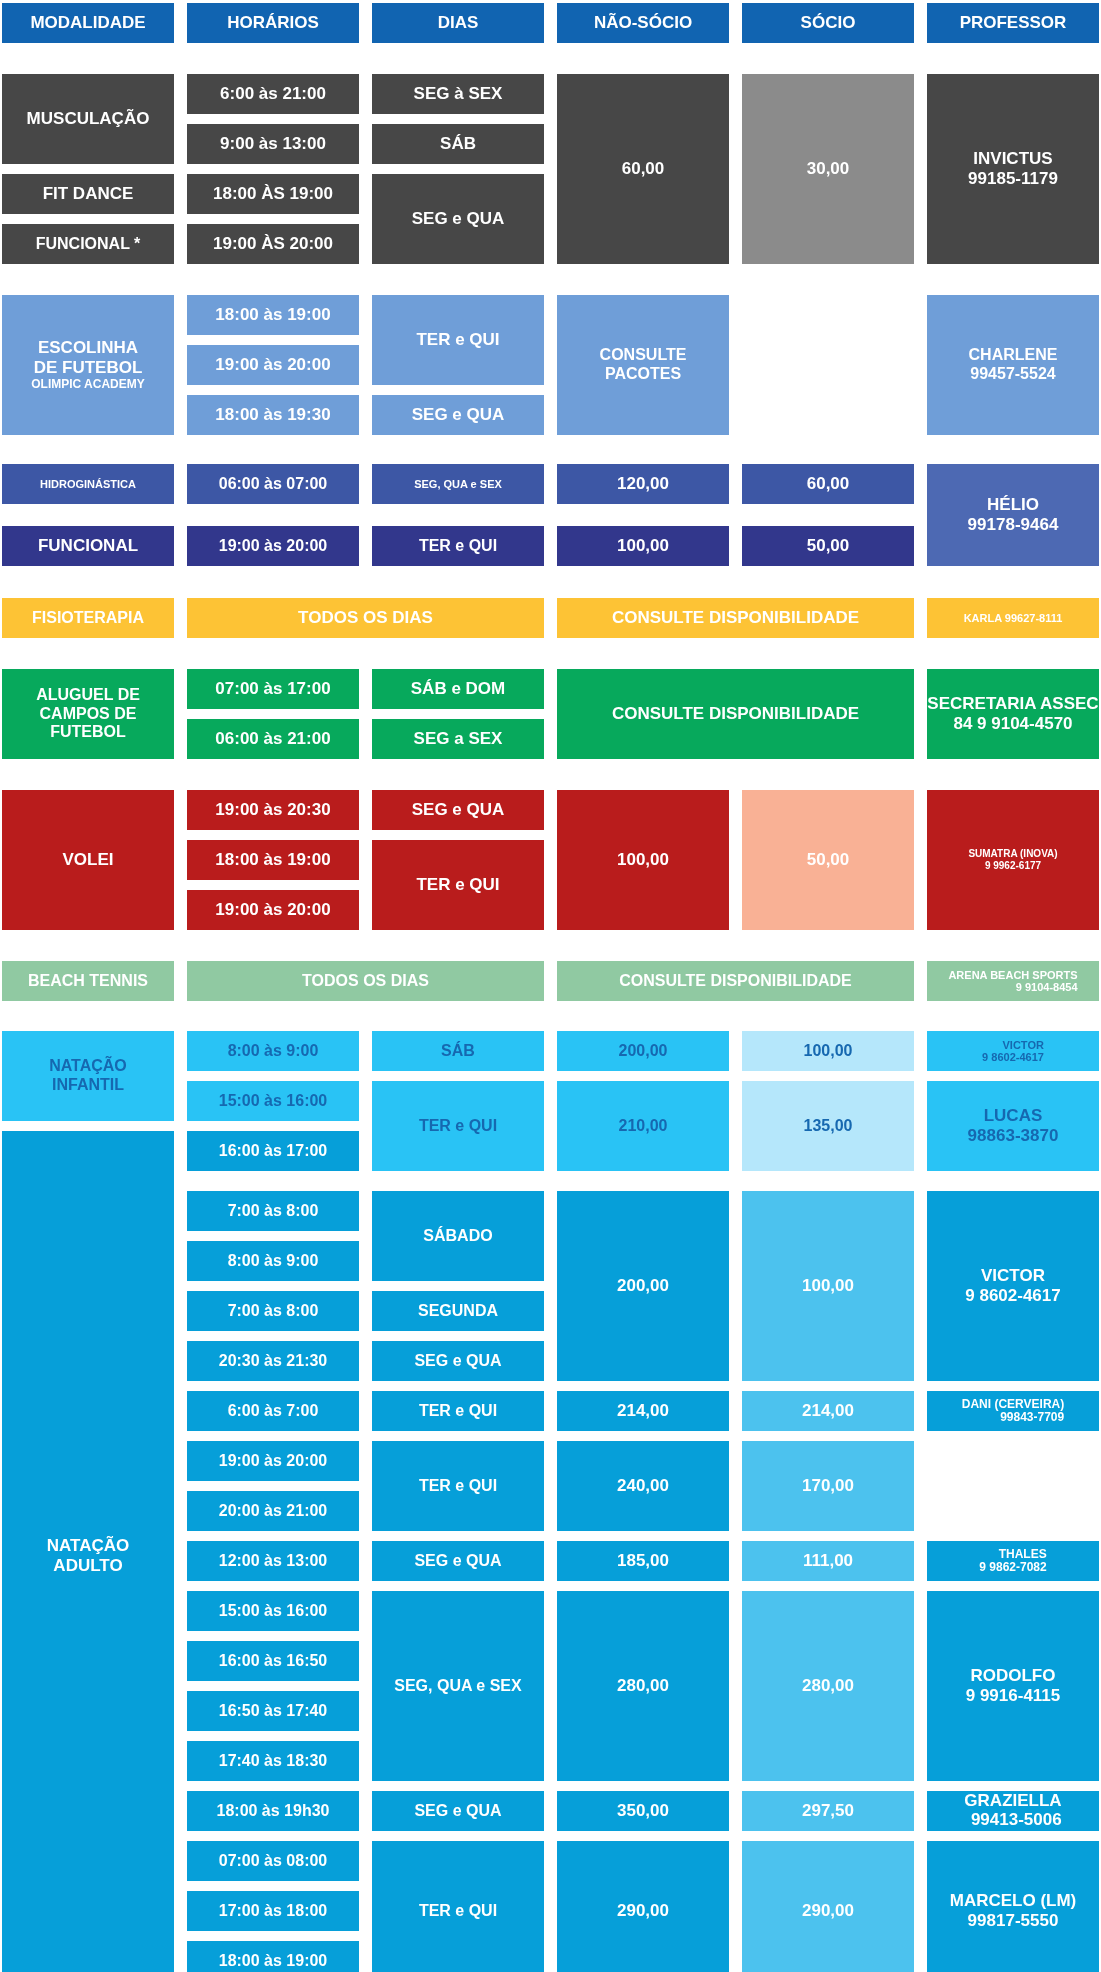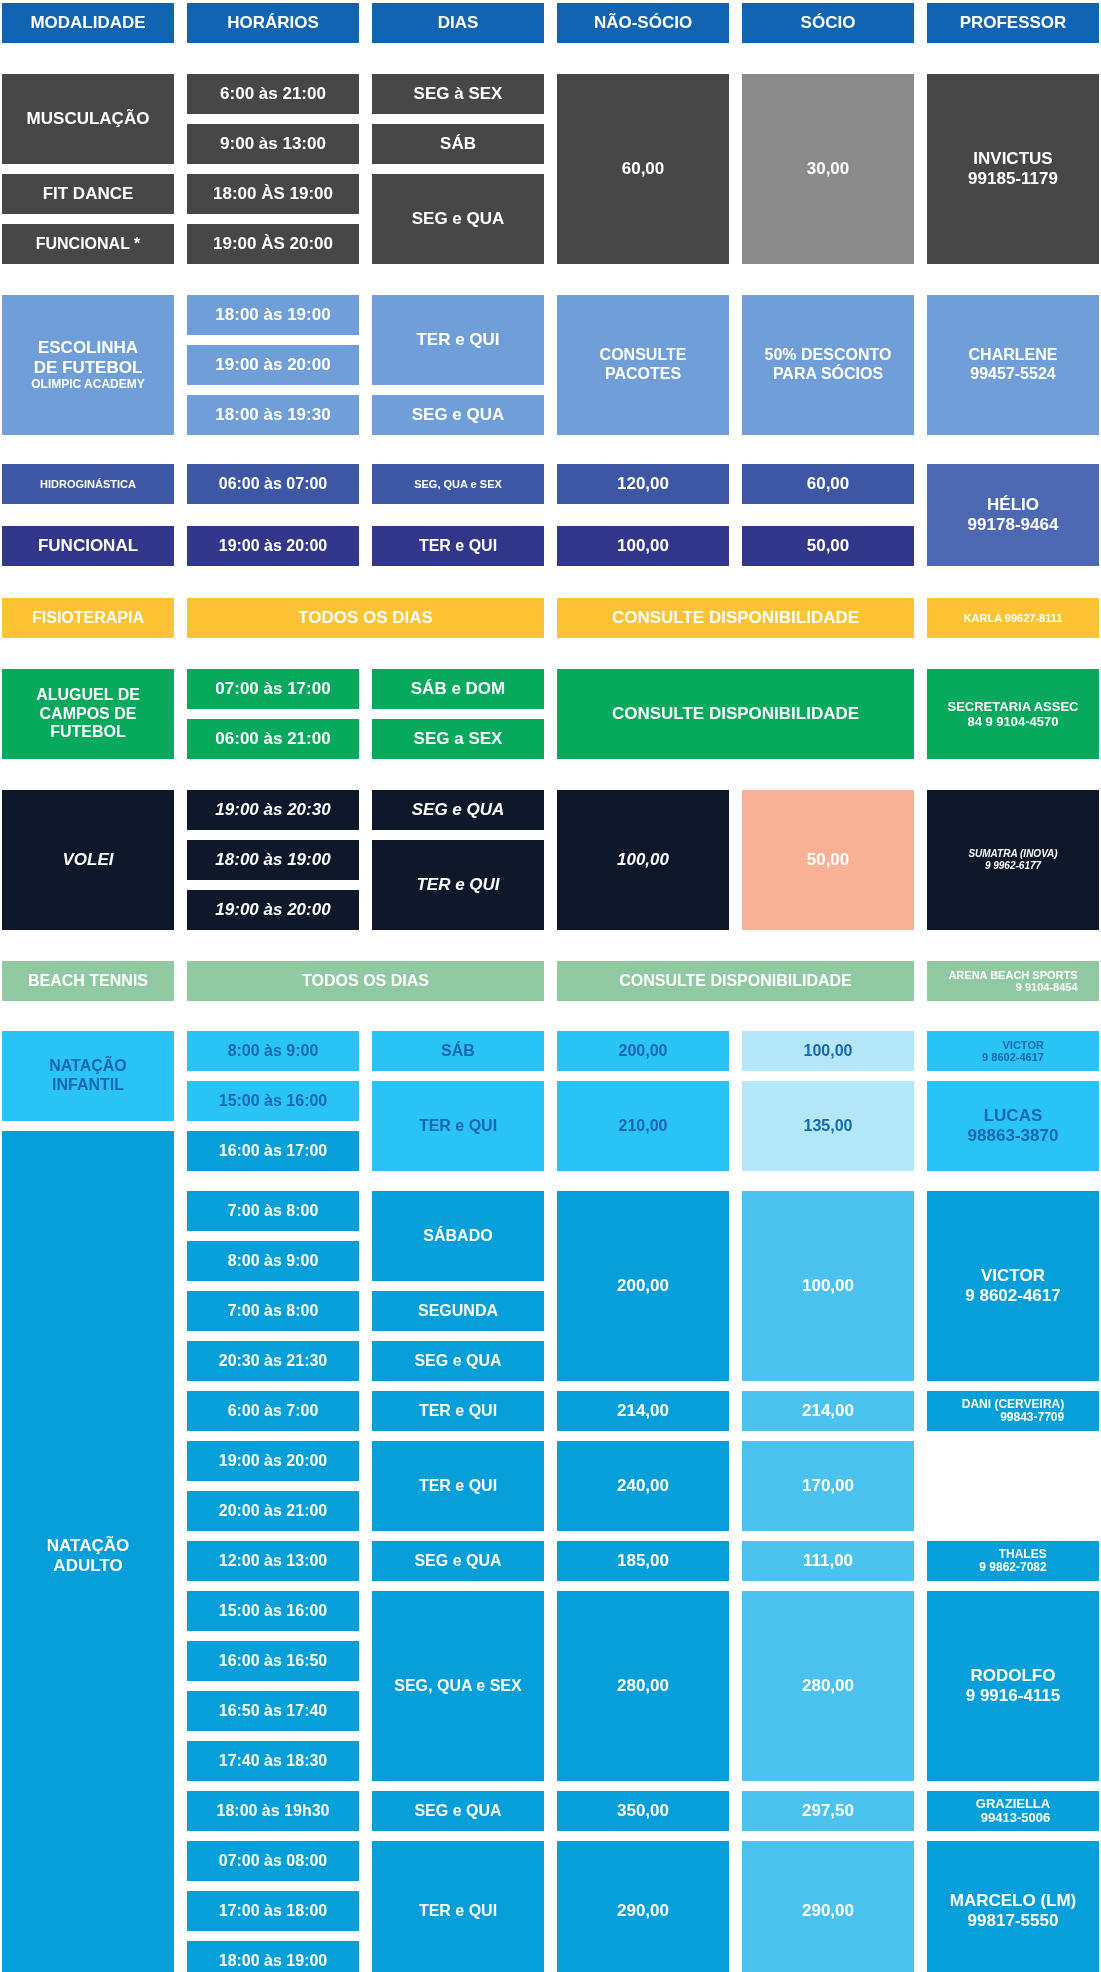--- a/index.html
+++ b/index.html
@@ -44,31 +44,31 @@
   }
   .hdr{background:#1164b1;}
   .dark{background:#474747;}
   .gray{background:#8b8b8b;}
   .corn{background:#6f9ed8;}
   .steel{background:#3d57a5;}
   .indigo{background:#32378c;}
   .helio{background:#4d69b3;}
   .yellow{background:#fdc335;}
   .green{background:#07a95c;}
-  .salmon{background:#0f172a;font-style:italic;}
+  .salmon{background:#b91c1c;}
   .salmonl{background:#f9b195;}
   .beach{background:#90c9a2;}
   .cyan{background:#29c3f5;color:#1668b0;}
   .cyanp{background:#b5e7fb;color:#1668b0;}
   .adult{background:#069fd9;color:#ffffff;}
   .adultl{background:#4cc2ee;color:#ffffff;}
   .f16{font-size:16px;}
   .f15{font-size:11px;}
   .f14{font-size:10px;}
-  .f13{font-size:13px;}
+  .f13{font-size:17px;}
   .f12{font-size:12px;}
   .f11{font-size:11px;}
   .tight{line-height:1.1;text-align:right;}
   .sub{font-size:12px;line-height:1.15;display:block;}
 </style>
 </head>
 <body>
 
 <div id="grid">
 
@@ -96,22 +96,20 @@
 
   <div class="c corn" style="grid-area:11/1/16/2"><span style="white-space:pre-line">ESCOLINHA
 DE FUTEBOL</span><span class="sub">OLIMPIC ACADEMY</span></div>
   <div class="c corn" style="grid-area:11/2/12/3">18:00 às 19:00</div>
   <div class="c corn" style="grid-area:13/2/14/3">19:00 às 20:00</div>
   <div class="c corn" style="grid-area:15/2/16/3">18:00 às 19:30</div>
   <div class="c corn" style="grid-area:11/3/14/4">TER e QUI</div>
   <div class="c corn" style="grid-area:15/3/16/4">SEG e QUA</div>
   <div class="c corn f16" style="grid-area:11/4/16/5">CONSULTE
 PACOTES</div>
-  <div class="c corn f16" style="grid-area:11/5/16/6">50% DESCONTO
-PARA SÓCIOS</div>
   <div class="c corn f16" style="grid-area:11/6/16/7">CHARLENE
 99457-5524</div>
 
   <div class="c steel f15" style="grid-area:17/1/18/2">HIDROGINÁSTICA</div>
   <div class="c indigo" style="grid-area:19/1/20/2">FUNCIONAL</div>
   <div class="c steel f16" style="grid-area:17/2/18/3">06:00 às 07:00</div>
   <div class="c indigo f16" style="grid-area:19/2/20/3">19:00 às 20:00</div>
   <div class="c steel f15" style="grid-area:17/3/18/4">SEG, QUA e SEX</div>
   <div class="c indigo f16" style="grid-area:19/3/20/4">TER e QUI</div>
   <div class="c steel" style="grid-area:17/4/18/5">120,00</div>

